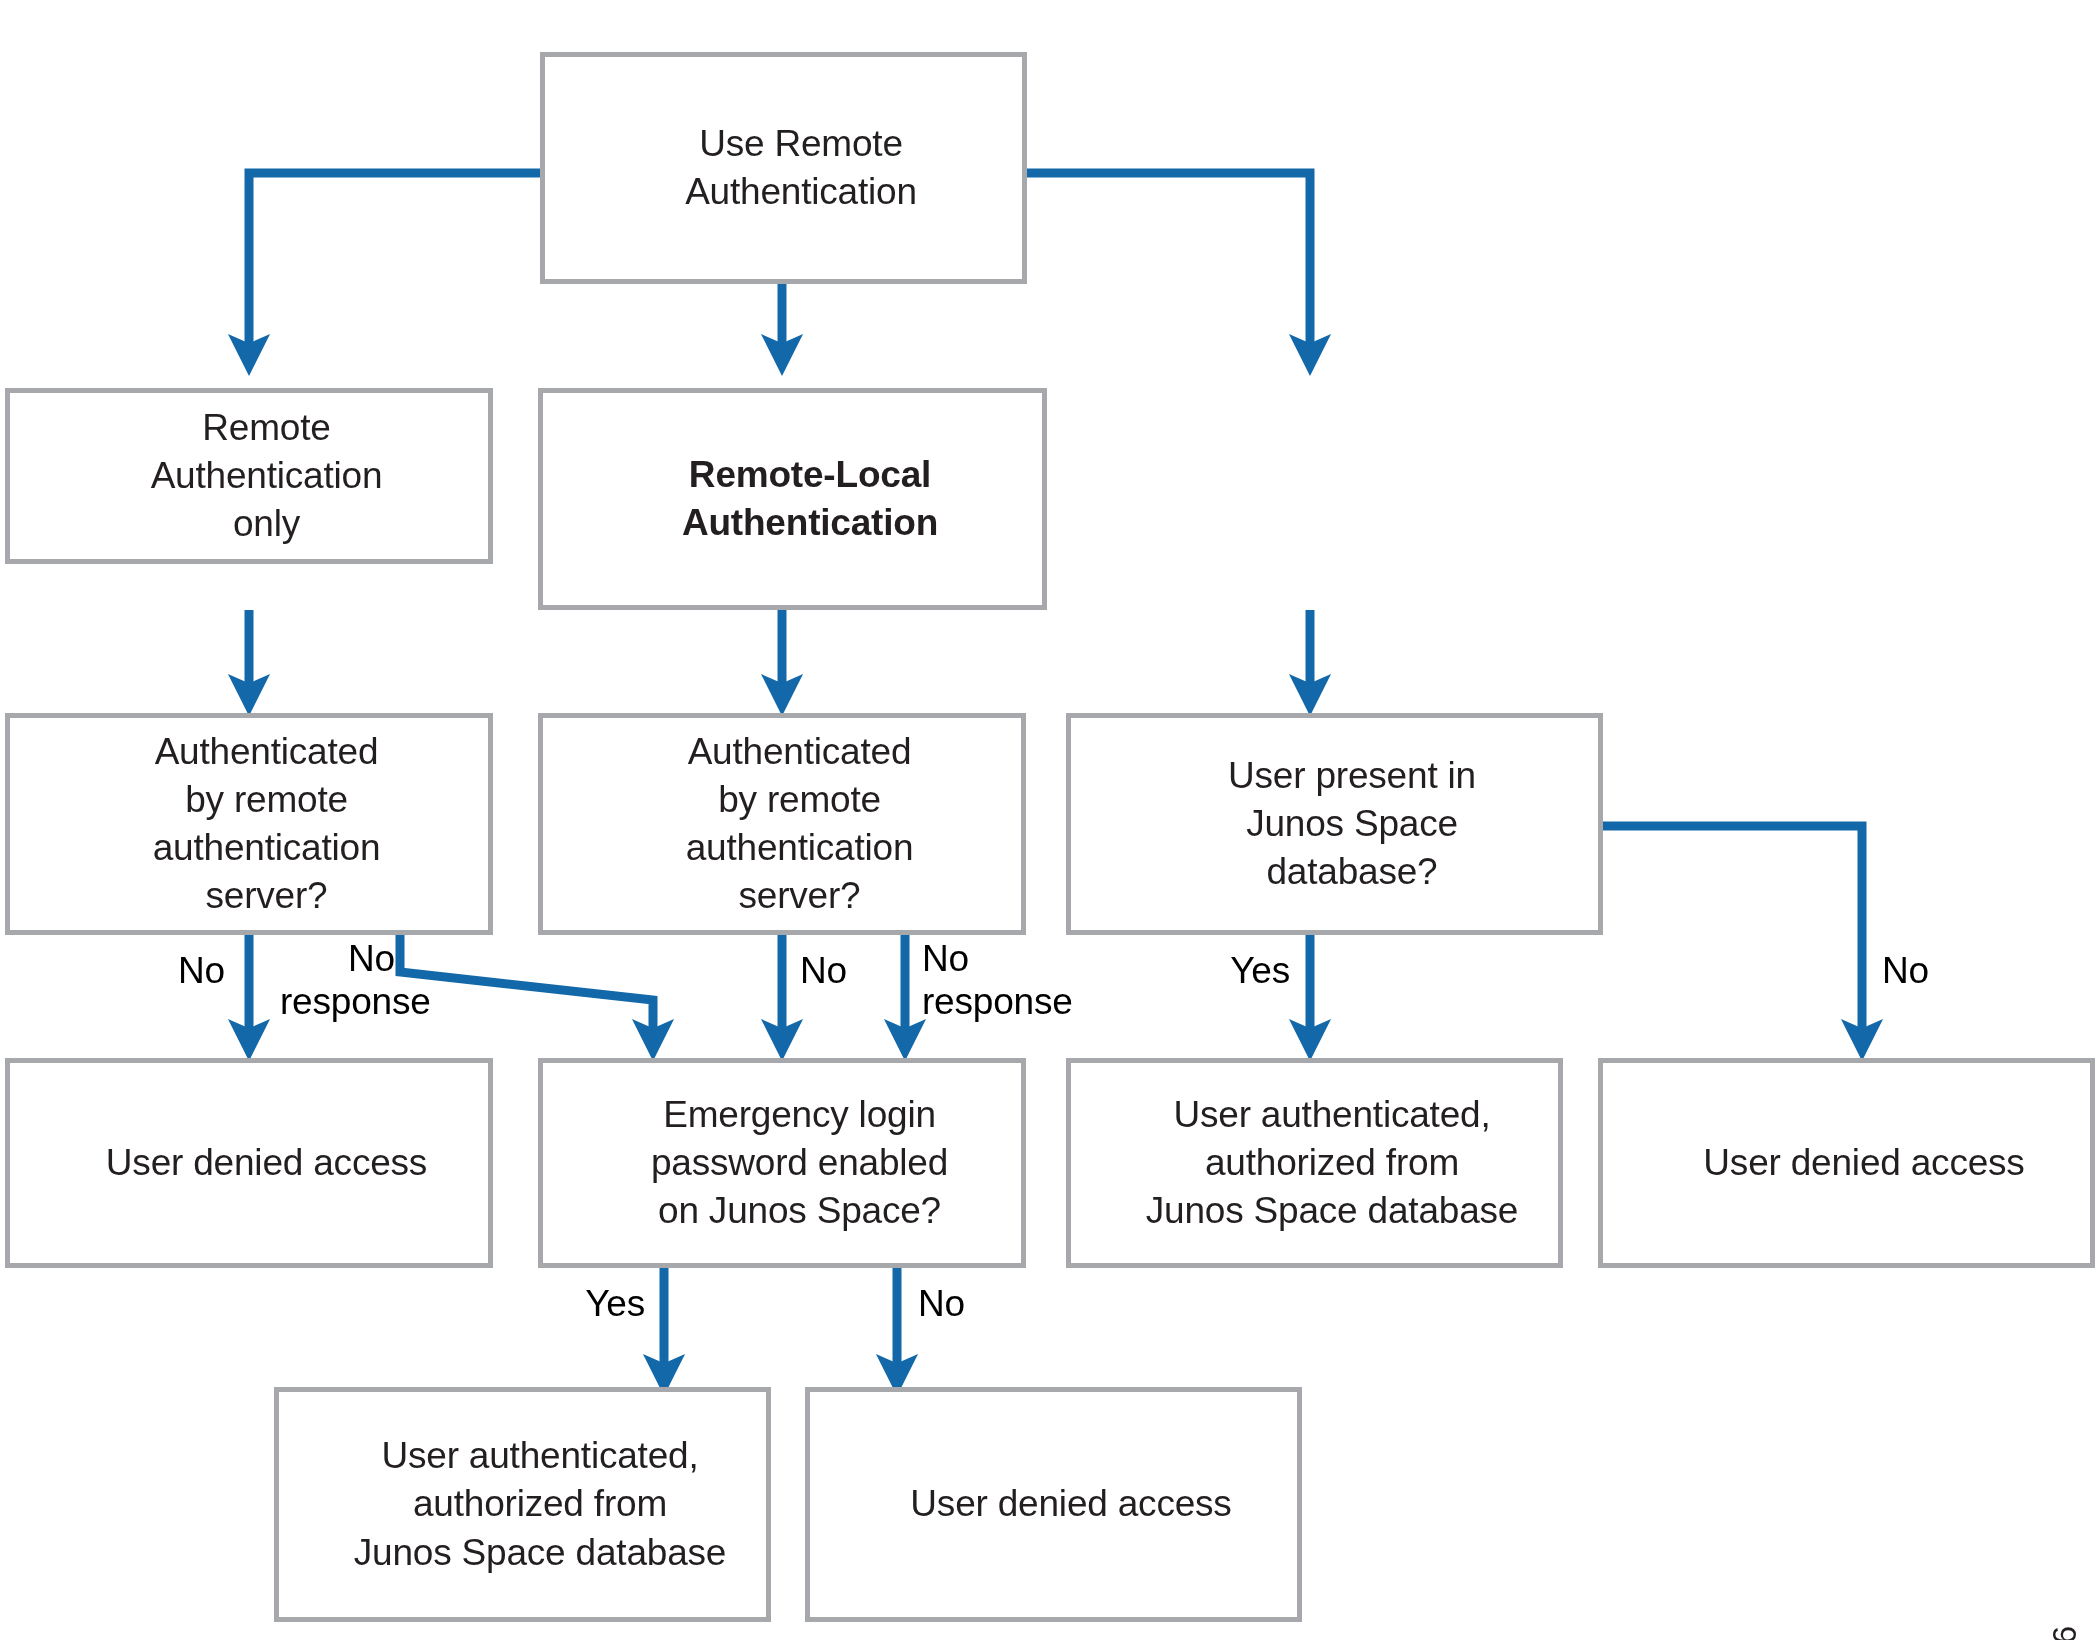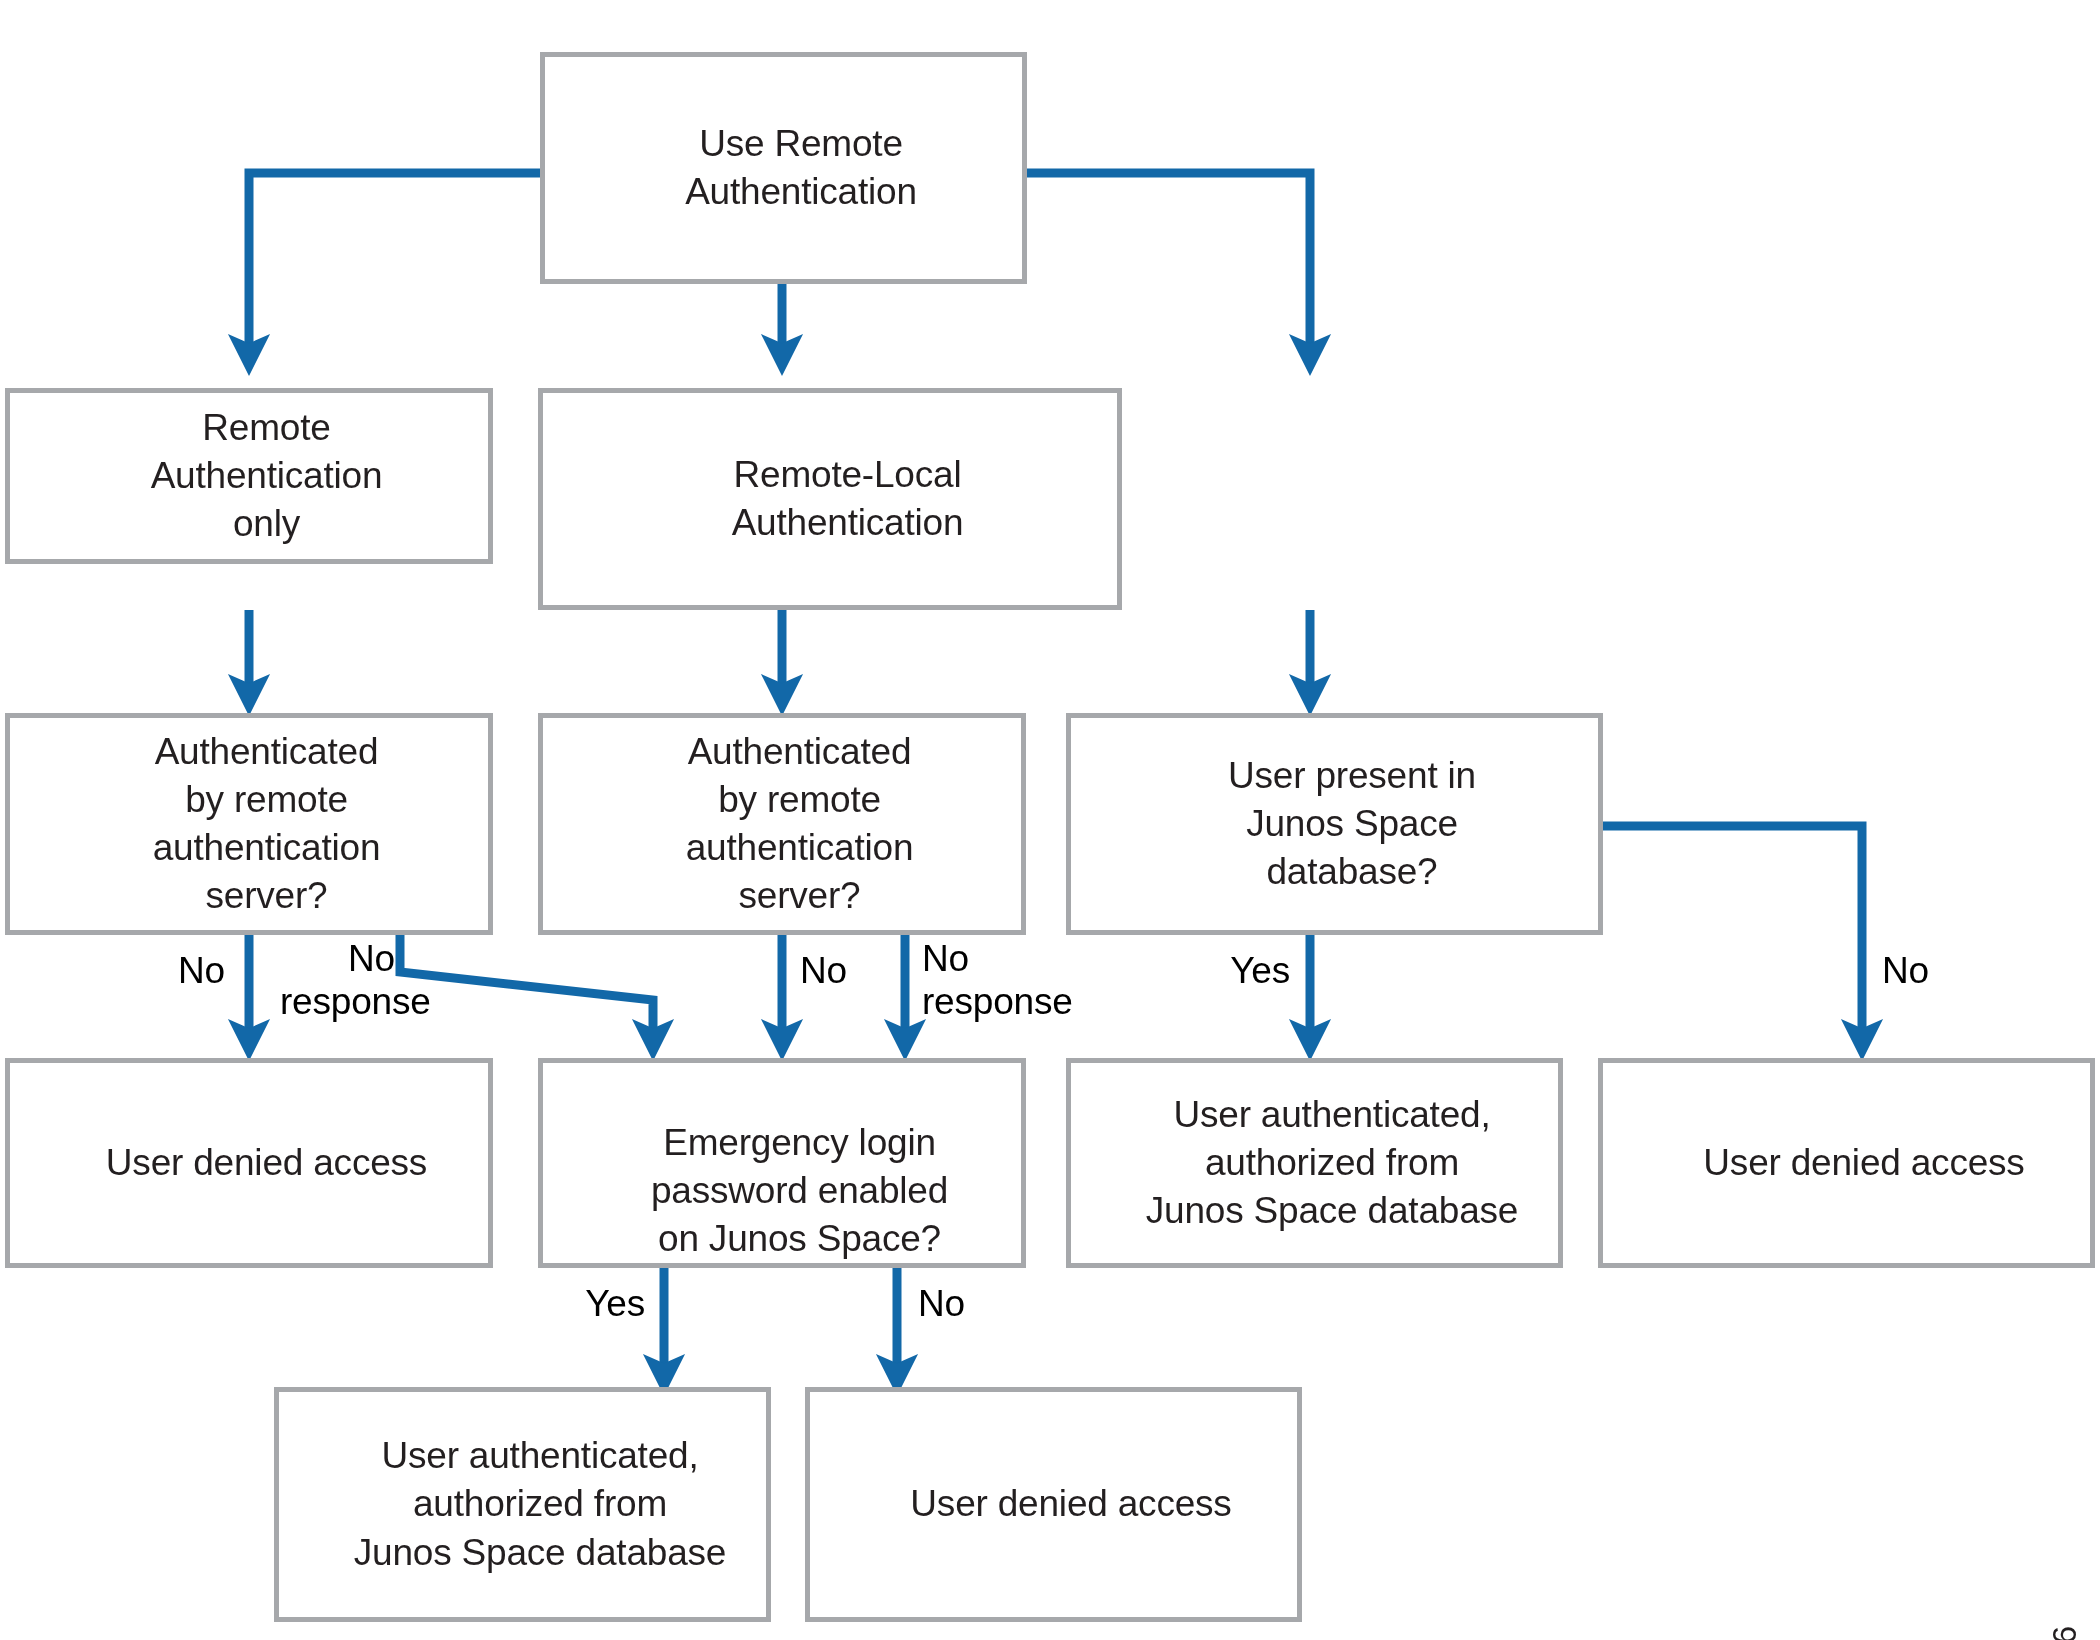--- a/index.html
+++ b/index.html
@@ -116,21 +116,21 @@
     <span class="node-text">Use Remote
 Authentication</span>
   </div>
 
   <div class="node" style="left:5px; top:388px; width:488px; height:176px;">
     <span class="node-text">Remote
 Authentication
 only</span>
   </div>
 
-  <div class="node" style="left:538px; top:388px; width:584px; height:222px;">
+  <div class="node" style="left:538px; top:388px; width:509px; height:222px;font-weight:bold;">
     <span class="node-text">Remote-Local
 Authentication</span>
   </div>
 
 
   <div class="node" style="left:5px; top:713px; width:488px; height:222px;">
     <span class="node-text">Authenticated
 by remote
 authentication
 server?</span>
@@ -146,21 +146,21 @@
   <div class="node" style="left:1066px; top:713px; width:537px; height:222px;">
     <span class="node-text">User present in
 Junos Space
 database?</span>
   </div>
 
   <div class="node" style="left:5px; top:1058px; width:488px; height:210px;">
     <span class="node-text">User denied access</span>
   </div>
 
-  <div class="node" style="left:538px; top:1058px; width:488px; height:210px;align-items:flex-end;">
+  <div class="node" style="left:538px; top:1058px; width:488px; height:210px;">
     <span class="node-text">Emergency login
 password enabled
 on Junos Space?</span>
   </div>
 
   <div class="node" style="left:1066px; top:1058px; width:497px; height:210px;">
     <span class="node-text">User authenticated,
 authorized from
 Junos Space database</span>
   </div>

